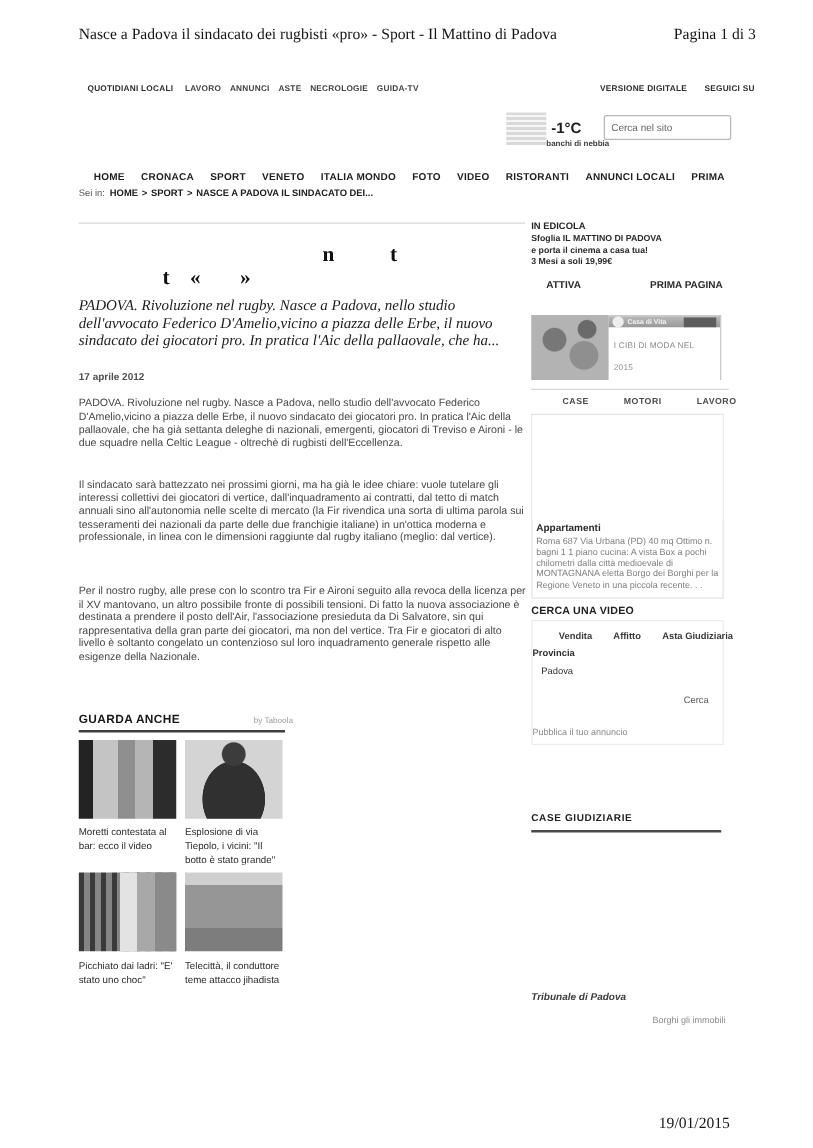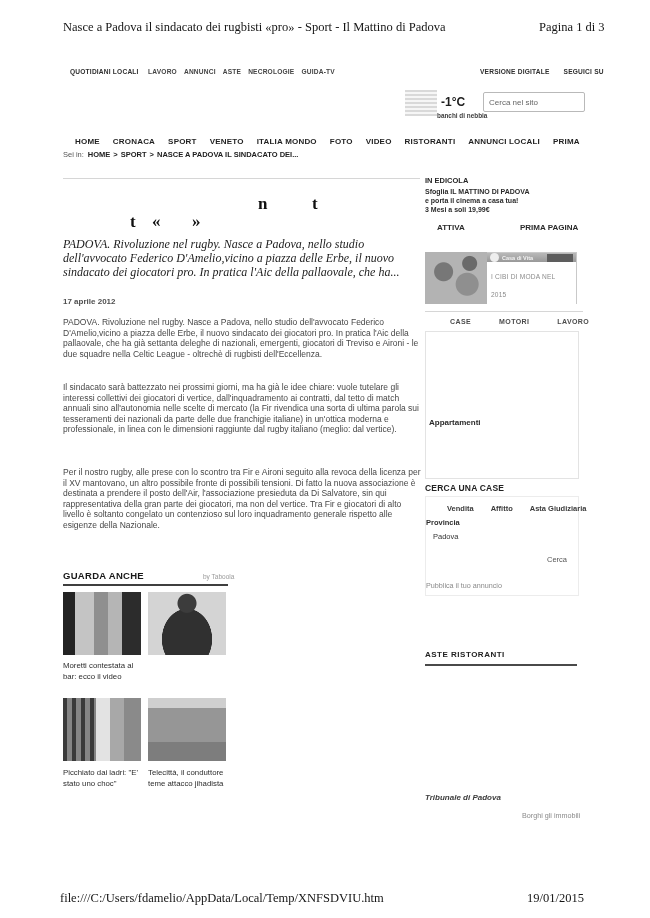--- a/index.html
+++ b/index.html
@@ -132,20 +132,21 @@
   <div class="abs para" style="left:63px;top:382px;">Il sindacato sarà battezzato nei prossimi giorni, ma ha già le idee chiare: vuole tutelare gli interessi collettivi dei giocatori di vertice, dall'inquadramento ai contratti, dal tetto di match annuali sino all'autonomia nelle scelte di mercato (la Fir rivendica una sorta di ultima parola sui tesseramenti dei nazionali da parte delle due franchigie italiane) in un'ottica moderna e professionale, in linea con le dimensioni raggiunte dal rugby italiano (meglio: dal vertice).</div>
   <div class="abs para" style="left:63px;top:467px;">Per il nostro rugby, alle prese con lo scontro tra Fir e Aironi seguito alla revoca della licenza per il XV mantovano, un altro possibile fronte di possibili tensioni. Di fatto la nuova associazione è destinata a prendere il posto dell'Air, l'associazione presieduta da Di Salvatore, sin qui rappresentativa della gran parte dei giocatori, ma non del vertice. Tra Fir e giocatori di alto livello è soltanto congelato un contenzioso sul loro inquadramento generale rispetto alle esigenze della Nazionale.</div>
 
   <div class="abs gtitle" style="left:63px;top:570px;">GUARDA ANCHE</div>
   <div class="abs gattr" style="left:203px;top:573px;">by Taboola</div>
   <div class="abs grule" style="left:63px;top:584px;width:165px;"></div>
 
   <div class="abs thumb art1" style="left:63px;top:592px;"></div>
   <div class="abs thumb art2" style="left:148px;top:592px;"></div>
   <div class="abs cap" style="left:63px;top:660px;">Moretti contestata al bar: ecco il video</div>
+  <div class="abs cap" style="left:148px;top:660px;">Esplosione di via Tiepolo, i vicini: "Il botto è stato grande"</div>
 
   <div class="abs thumb art3" style="left:63px;top:698px;"></div>
   <div class="abs thumb art4" style="left:148px;top:698px;"></div>
   <div class="abs cap" style="left:63px;top:767px;">Picchiato dai ladri: "E' stato uno choc"</div>
   <div class="abs cap" style="left:148px;top:767px;">Telecittà, il conduttore teme attacco jihadista</div>
 
   <div class="abs sb-title" style="left:425px;top:176px;">IN EDICOLA</div>
   <div class="abs sb-bold" style="left:425px;top:187px;">Sfoglia IL MATTINO DI PADOVA</div>
   <div class="abs sb-bold" style="left:425px;top:196px;">e porta il cinema a casa tua!</div>
   <div class="abs sb-bold" style="left:425px;top:205px;">3 Mesi a soli 19,99€</div>
@@ -169,35 +170,35 @@
   <div class="abs rule" style="left:425px;top:311px;width:158px;"></div>
 
   <div class="abs tabs" style="left:450px;top:318px;">
     <span>CASE</span>
     <span>MOTORI</span>
     <span>LAVORO</span>
   </div>
   <div class="abs sb-box" style="left:425px;top:331px;width:152px;height:146px;">
     <div style="height:84px;background:#fff;"></div>
     <div class="sb-cat" style="margin:2px 0 2px 3px;">Appartamenti</div>
-  </div>
-
-  <div class="abs form-title" style="left:425px;top:483px;">CERCA UNA CASE</div>
+    <div class="sb-desc" style="margin-left:3px;">Roma 687 Via Urbana (PD) 40 mq Ottimo n. bagni 1 1 piano cucina: A vista Box a pochi chilometri dalla città medioevale di MONTAGNANA eletta Borgo dei Borghi per la Regione Veneto in una piccola recente. . .</div>
+  </div>
+
+  <div class="abs form-title" style="left:425px;top:483px;">CERCA UNA VIDEO</div>
   <div class="abs sb-box" style="left:425px;top:496px;width:152px;height:98px;border-color:#ececec;"></div>
   <div class="abs opts" style="left:447px;top:504px;">
     <span>Vendita</span>
     <span>Affitto</span>
     <span>Asta Giudiziaria</span>
   </div>
   <div class="abs flabel" style="left:426px;top:518px;">Provincia</div>
   <div class="abs fvalue" style="left:433px;top:532px;">Padova</div>
   <div class="abs fvalue" style="left:547px;top:555px;color:#555;">Cerca</div>
   <div class="abs link-gray" style="left:426px;top:581px;">Pubblica il tuo annuncio</div>
 
-  <div class="abs aste-title" style="left:425px;top:650px;">ASTE RISTORANTI</div>
+  <div class="abs aste-title" style="left:425px;top:650px;">CASE GIUDIZIARIE</div>
   <div class="abs aste-rule" style="left:425px;top:664px;width:152px;"></div>
   <div class="abs aste-court" style="left:425px;top:793px;">Tribunale di Padova</div>
   <div class="abs link-gray" style="left:522px;top:811px;">Borghi gli immobili</div>
 
-  <div class="abs serif print-line" style="left:60px;top:891px;">file:///C:/Users/fdamelio/AppData/Local/Temp/XNFSDVIU.htm</div>
   <div class="abs serif print-line" style="left:527px;top:891px;">19/01/2015</div>
 
 </div>
 
 </body></html>

